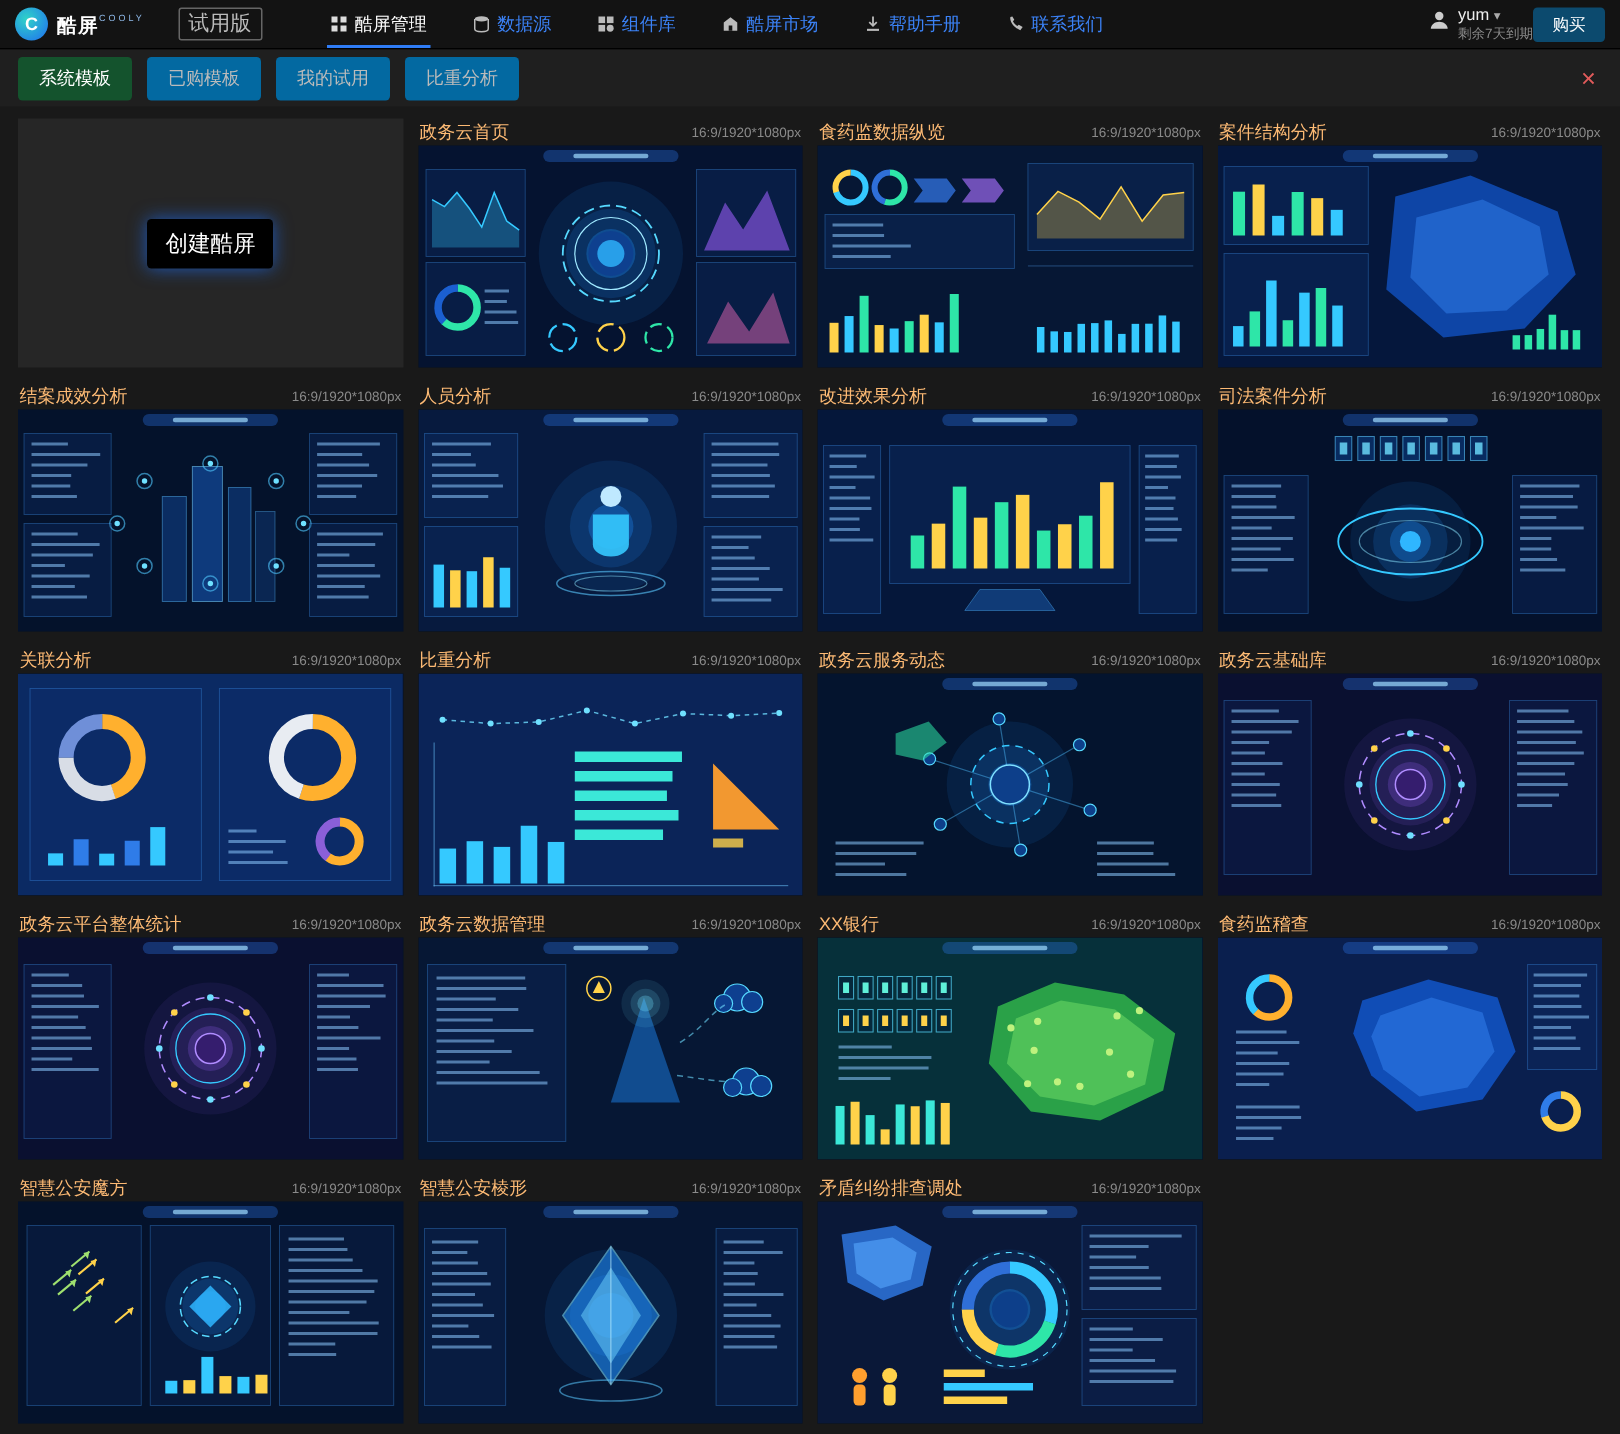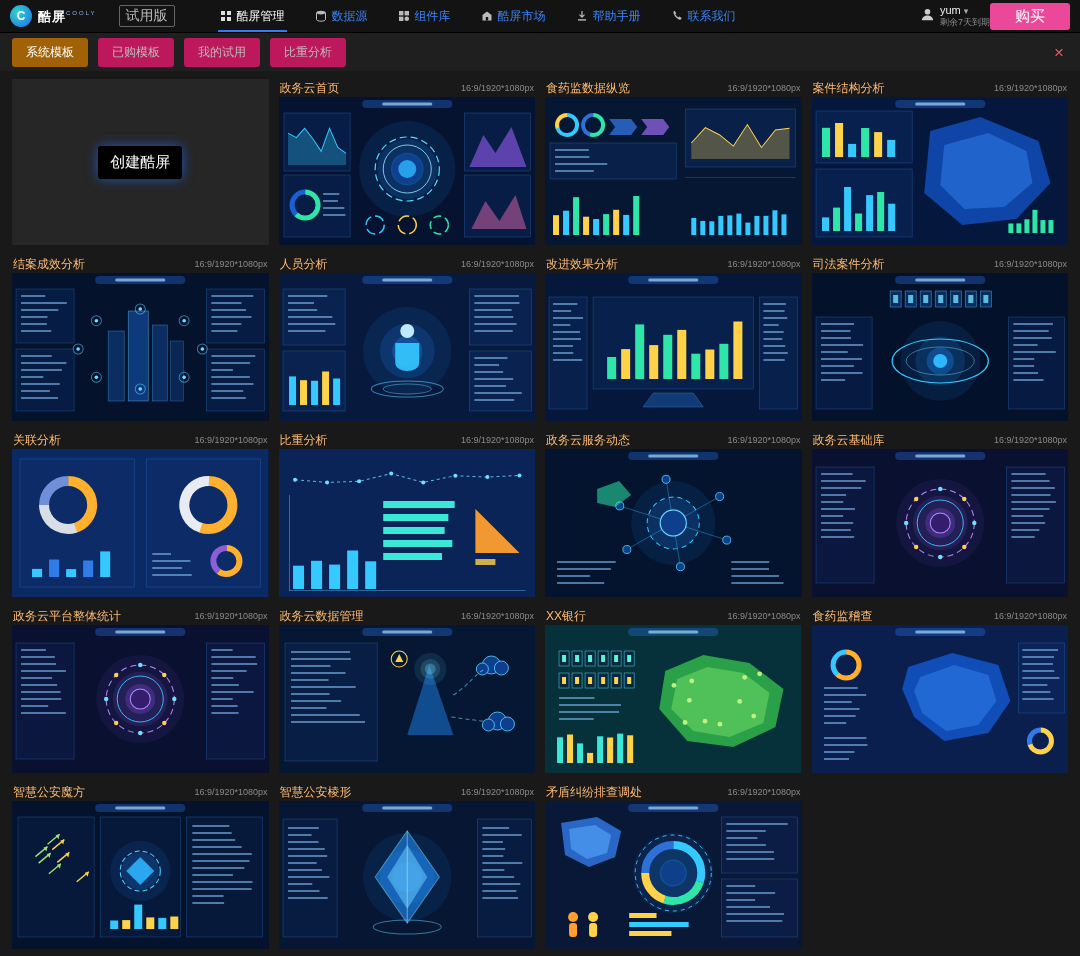--- a/index.html
+++ b/index.html
@@ -18,26 +18,26 @@
   .nav-item{display:flex;align-items:center;gap:5px;color:#3b82f6;font-size:12px;padding:0 15px;height:100%;position:relative;cursor:pointer;white-space:nowrap}
   .nav-item.active{color:#fff}
   .nav-item.active::after{content:"";position:absolute;left:13px;right:13px;bottom:0;height:2px;background:#2f7cf6}
   .nav-ic svg{display:block}
   .nav-right{margin-left:auto;display:flex;align-items:center;}
   .user{display:flex;align-items:center;gap:5px;cursor:pointer}
   .user-txt{display:flex;flex-direction:column;line-height:1.25}
   .user-name{color:#eee;font-size:11px}
   .chev{color:#aaa;font-size:9px}
   .user-expire{color:#8a8a8a;font-size:9px}
-  .buy-btn{background:#ec4899;color:#fff;border:none;border-radius:3px;font-size:15px;padding:4px 25px;cursor:pointer;font-family:inherit}
+  .buy-btn{background:#0c4a6e;color:#fff;border:none;border-radius:3px;font-size:11px;padding:4px 13px;cursor:pointer;font-family:inherit}
 
   
   .tabbar{display:flex;align-items:center;gap:10px;height:38px;background:#1f1f1f;padding:0 12px}
-  .tab{background:#be185d;border:none;color:#bbb;font-size:12px;padding:6px 14px;border-radius:3px;cursor:pointer;font-family:inherit;white-space:nowrap}
-  .tab.active{background:#a16207;color:#fff}
+  .tab{background:#0369a1;border:none;color:#bbb;font-size:12px;padding:6px 14px;border-radius:3px;cursor:pointer;font-family:inherit;white-space:nowrap}
+  .tab.active{background:#14532d;color:#fff}
   .close-x{margin-left:auto;color:#e25b5b;font-size:17px;cursor:pointer;padding:0 4px;line-height:1}
 
   
   .grid{display:grid;grid-template-columns:repeat(4,1fr);gap:10px;padding:8px 12px 12px}
   .card{display:flex;flex-direction:column}
   .card-head{display:flex;justify-content:space-between;align-items:center;height:18px;padding:0 1px}
   .card-title{color:#fdba74;font-size:12px;white-space:nowrap;overflow:hidden}
   .card-spec{color:#8a8a8a;font-size:9px;white-space:nowrap}
   .thumb{height:148px;background:#04122b;cursor:pointer;overflow:hidden}
   .thumb svg{display:block;width:100%;height:100%}

